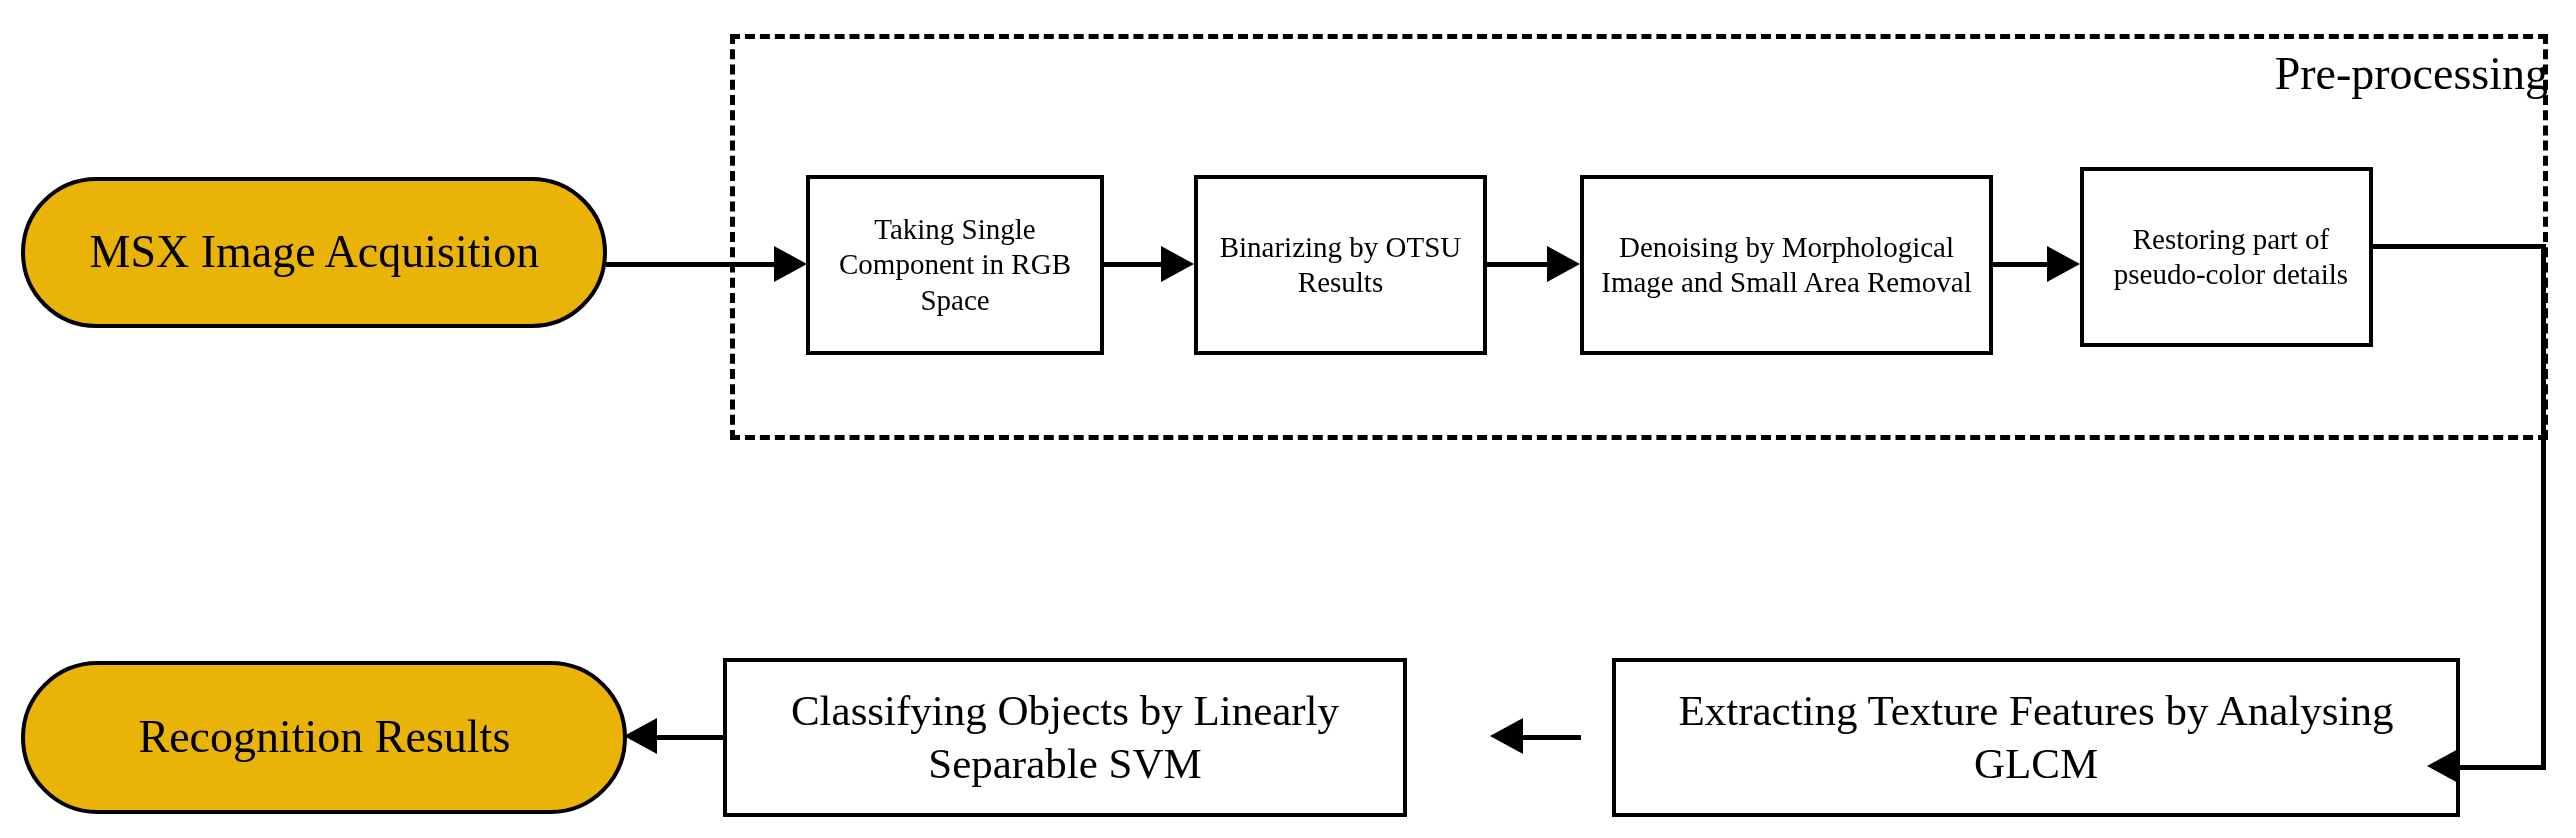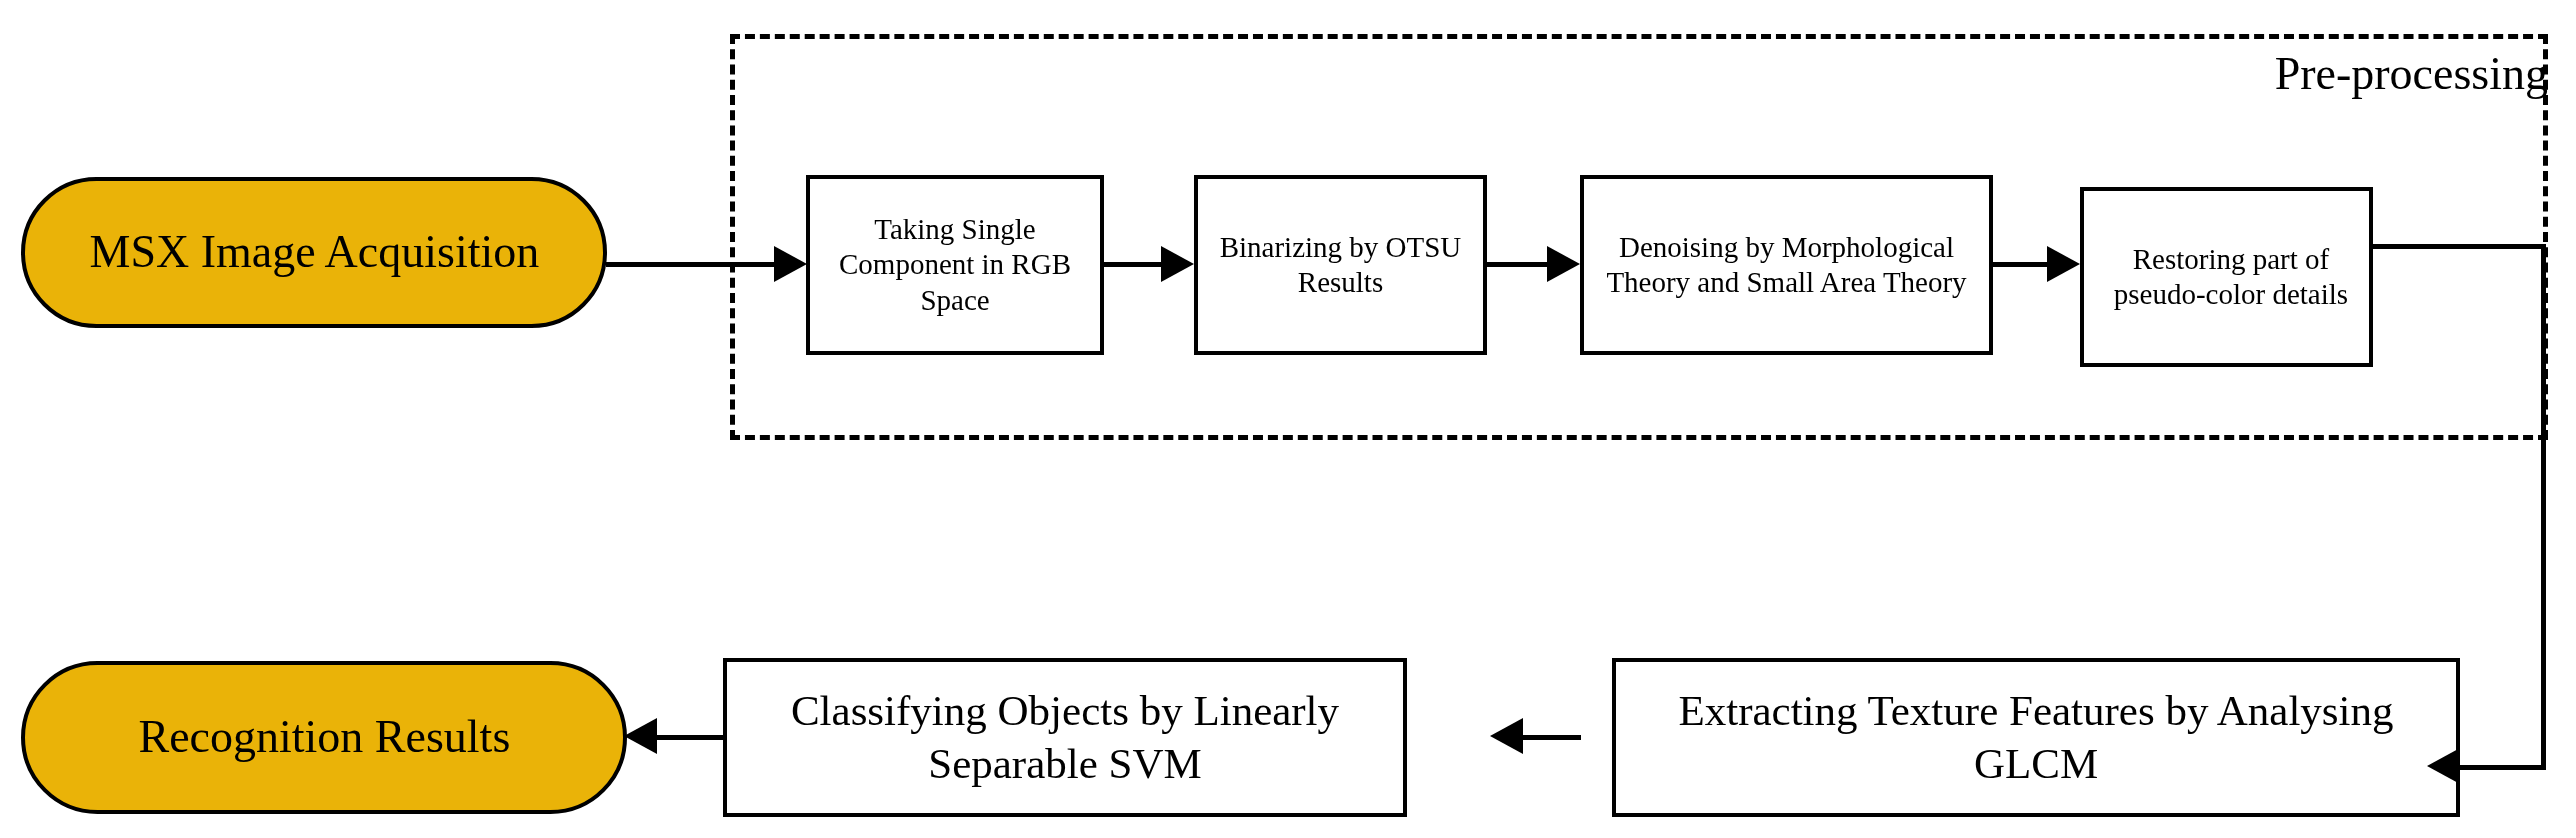--- a/index.html
+++ b/index.html
@@ -82,23 +82,23 @@
   <div class="dashedgroup" style="left:730px; top:34px; width:1818px; height:406px;"></div>
 
   <div class="grouptitle t-group" style="left:730px; top:47px; width:1818px;">Pre-processing</div>
 
   <div class="stadium t-stadium" style="left:21.4px; top:177px; width:586px; height:151px;">MSX Image Acquisition</div>
 
   <div class="procbox t-small" style="left:806px; top:175px; width:298px; height:180px;">Taking Single Component in RGB Space</div>
 
   <div class="procbox t-small" style="left:1194px; top:175px; width:293px; height:180px;">Binarizing by OTSU Results</div>
 
-  <div class="procbox t-small" style="left:1580px; top:175px; width:413px; height:180px;">Denoising by Morphological Theory and Small Area Theory</div>
+  <div class="procbox t-small" style="left:1580px; top:175px; width:413px; height:180px;">Denoising by Morphological Image and Small Area Removal</div>
 
-  <div class="procbox t-small" style="left:2080px; top:187px; width:293px; height:180px;padding-left:16px;">Restoring part of pseudo-color details</div>
+  <div class="procbox t-small" style="left:2080px; top:167px; width:293px; height:180px;padding-left:16px;">Restoring part of pseudo-color details</div>
 
   <div class="stadium t-stadium" style="left:21.4px; top:661px; width:606px; height:153px;">Recognition Results</div>
 
   <div class="procbox t-big" style="left:723px; top:658px; width:684px; height:159px;">Classifying Objects by Linearly Separable SVM</div>
 
   <div class="procbox t-big" style="left:1580px; top:658px; width:848px; height:159px;margin-left:32px;">Extracting Texture Features by Analysing GLCM</div>
 
   <div class="hline" style="left:606px; top:262px; width:170px;"></div>
   <div class="arrow-r" style="left:774px; top:246px;"></div>
 

